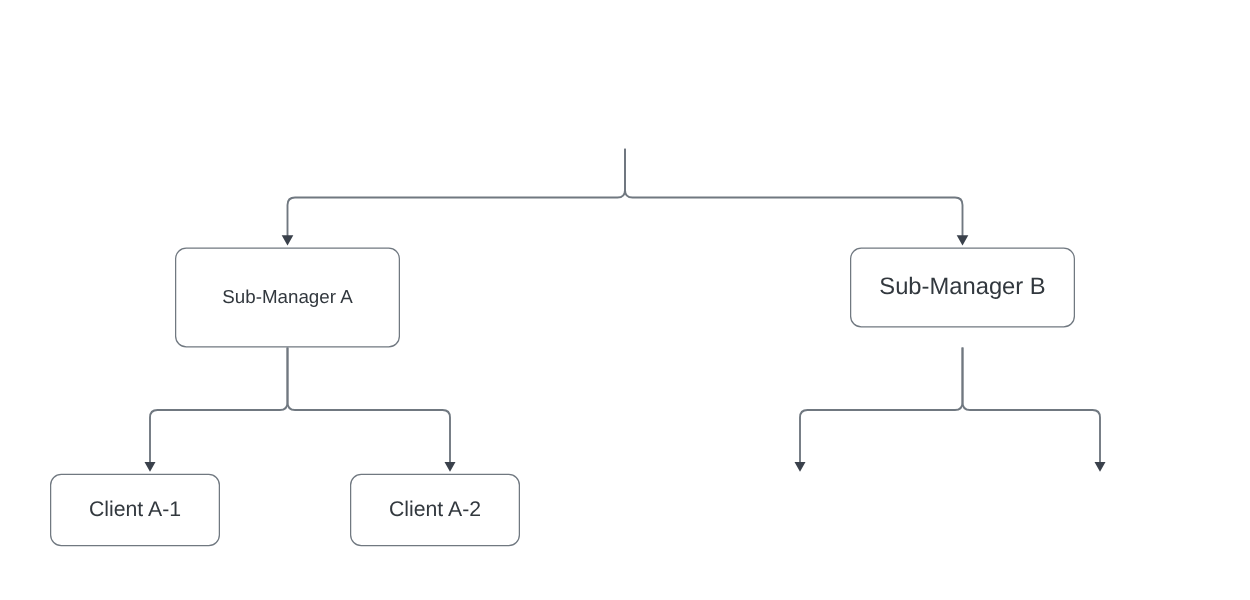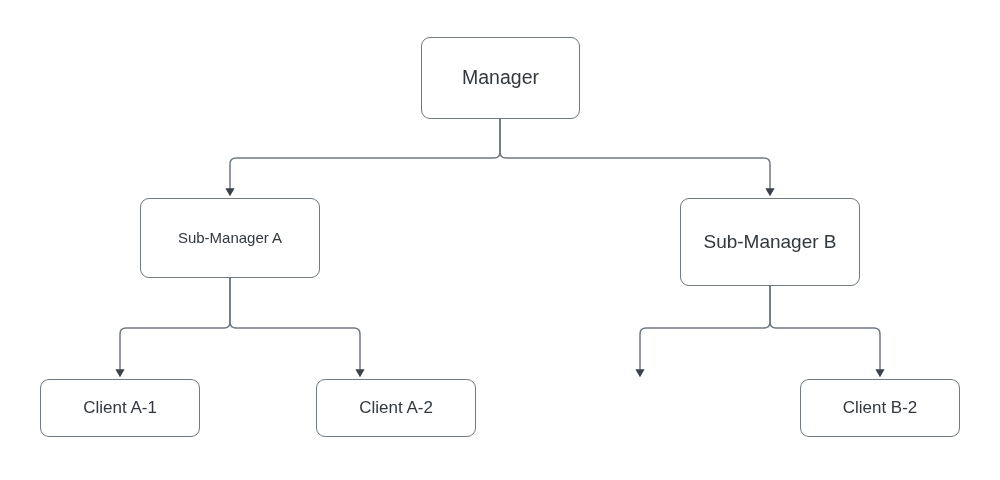--- a/index.html
+++ b/index.html
@@ -52,31 +52,31 @@
     left: 140px;
     top: 198px;
     width: 180px;
     height: 80px;
     font-size: 15px;
   }
   .node.mid-b {
     left: 680px;
     top: 198px;
     width: 180px;
-    height: 88px;
+    height: 64px;
     font-size: 19px;
   }
   .node.leaf {
     top: 379px;
-    width: 160px;
+    width: 136px;
     height: 58px;
     font-size: 17px;
   }
   .node.leaf-a1 { left: 40px; }
-  .node.leaf-a2 { left: 280px; margin-left: 36px; }
+  .node.leaf-a2 { left: 280px; }
   .node.leaf-b1 { left: 560px; }
   .node.leaf-b2 { left: 800px; }
 </style>
 </head>
 <body>
 
 <div id="canvas">
 
   <svg id="connectors" viewBox="0 0 1000 480" width="1000" height="480" xmlns="http://www.w3.org/2000/svg">
     <defs>
@@ -94,38 +94,32 @@
       <path d="M230,278 L230,322 Q230,328 224,328 L126,328 Q120,328 120,334 L120,371" marker-end="url(#arrowhead)"></path>
 
       <path d="M230,278 L230,322 Q230,328 236,328 L354,328 Q360,328 360,334 L360,371" marker-end="url(#arrowhead)"></path>
 
       <path d="M770,278 L770,322 Q770,328 764,328 L646,328 Q640,328 640,334 L640,371" marker-end="url(#arrowhead)"></path>
 
       <path d="M770,278 L770,322 Q770,328 776,328 L874,328 Q880,328 880,334 L880,371" marker-end="url(#arrowhead)"></path>
     </g>
   </svg>
 
-  <div class="node root">
-    <span>Manager</span>
-  </div>
 
   <div class="node mid-a">
     <span>Sub-Manager A</span>
   </div>
 
   <div class="node mid-b">
     <span>Sub-Manager B</span>
   </div>
 
   <div class="node leaf leaf-a1">
     <span>Client A-1</span>
   </div>
 
   <div class="node leaf leaf-a2">
     <span>Client A-2</span>
   </div>
 
 
-  <div class="node leaf leaf-b2">
-    <span>Client B-2</span>
-  </div>
 
 </div>
 
 </body></html>

